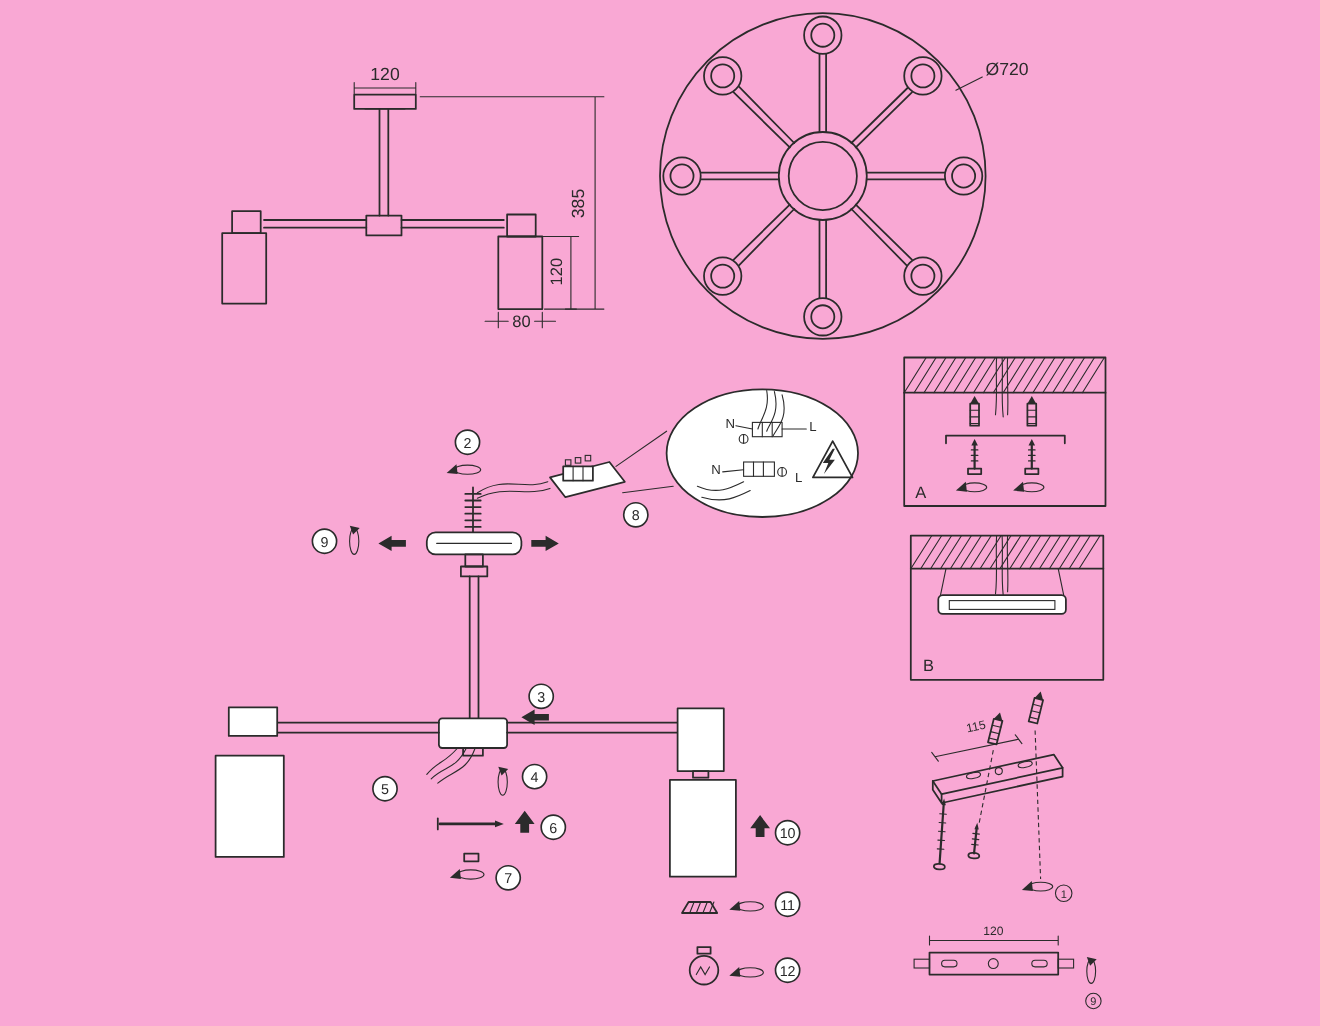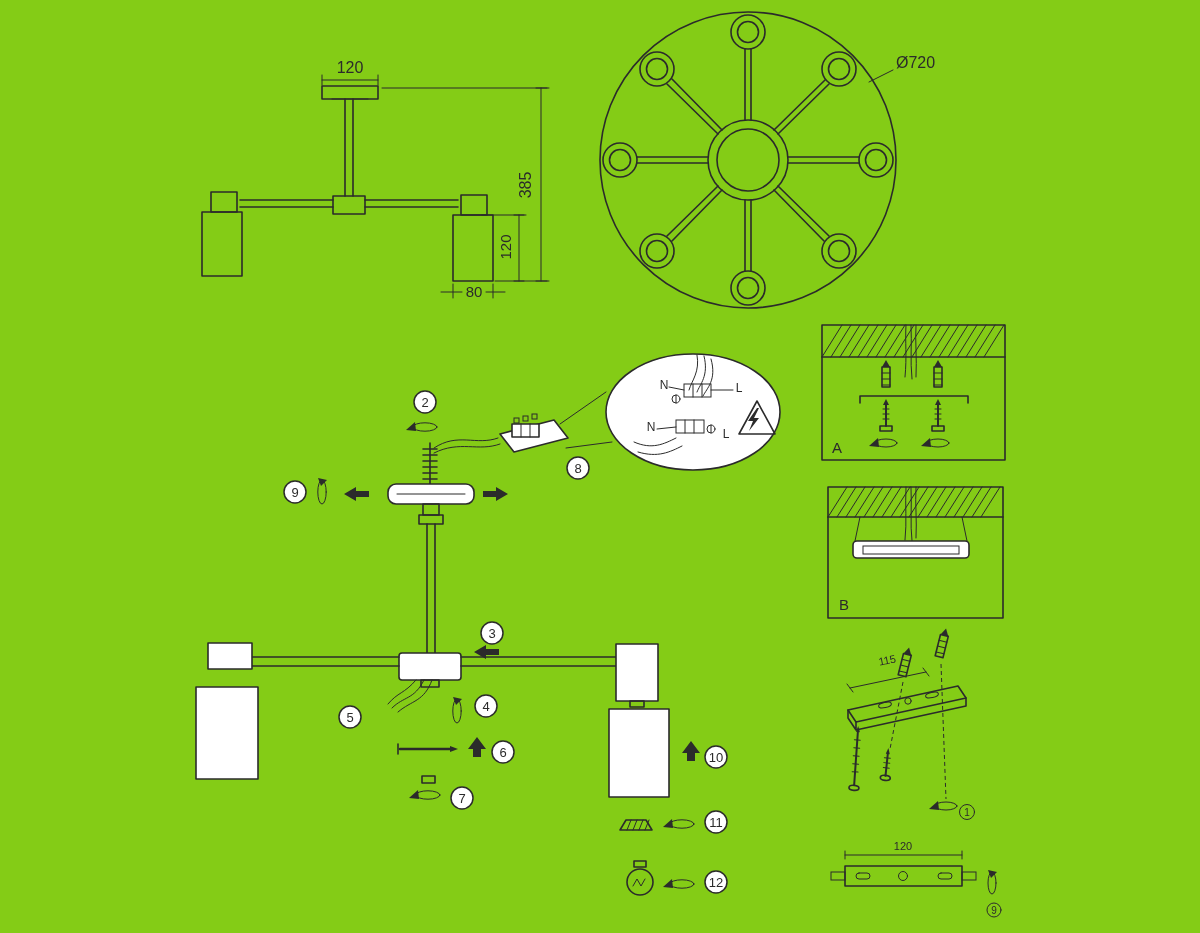--- a/index.html
+++ b/index.html
@@ -1,16 +1,16 @@
 <!DOCTYPE html>
 <html><head>
 <meta charset="utf-8">
 <style>
   html,body{margin:0;padding:0;background:#ffffff;}
-  .canvas{position:relative;width:1200px;height:933px;background:#84cc16;overflow:hidden;}
+  .canvas{position:relative;width:1200px;height:933px;background:#f9a8d4;overflow:hidden;}
   svg{display:block;}
   .ln{stroke:#2b2b2b;stroke-width:1.6;fill:none;stroke-linecap:round;stroke-linejoin:round;}
   .lnf{stroke:#2b2b2b;stroke-width:1.6;fill:#ffffff;stroke-linejoin:round;}
   .thin{stroke:#2b2b2b;stroke-width:1;fill:none;stroke-linecap:round;}
   .dash{stroke:#2b2b2b;stroke-width:1;stroke-dasharray:4 3;fill:none;}
   .fill{fill:#2b2b2b;stroke:none;}
   .badge{stroke:#2b2b2b;stroke-width:1.5;fill:#ffffff;}
   .txt{font-family:"Liberation Sans","DejaVu Sans",sans-serif;fill:#2b2b2b;stroke:none;}
   .dim{font-size:16px;}
   .dim2{font-size:15px;}

